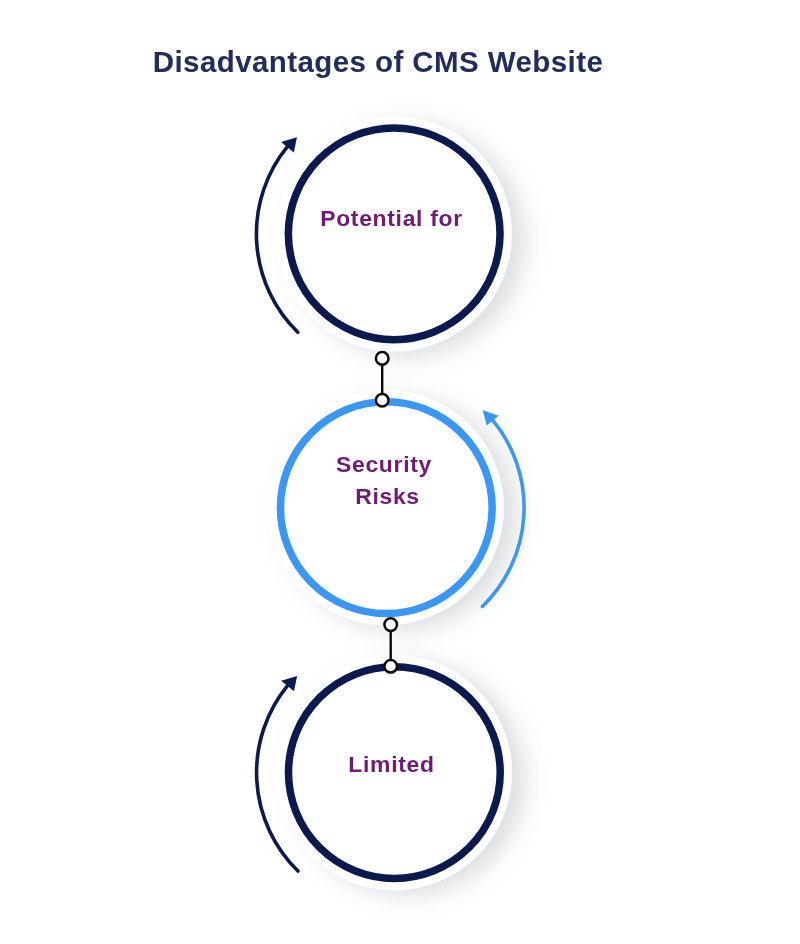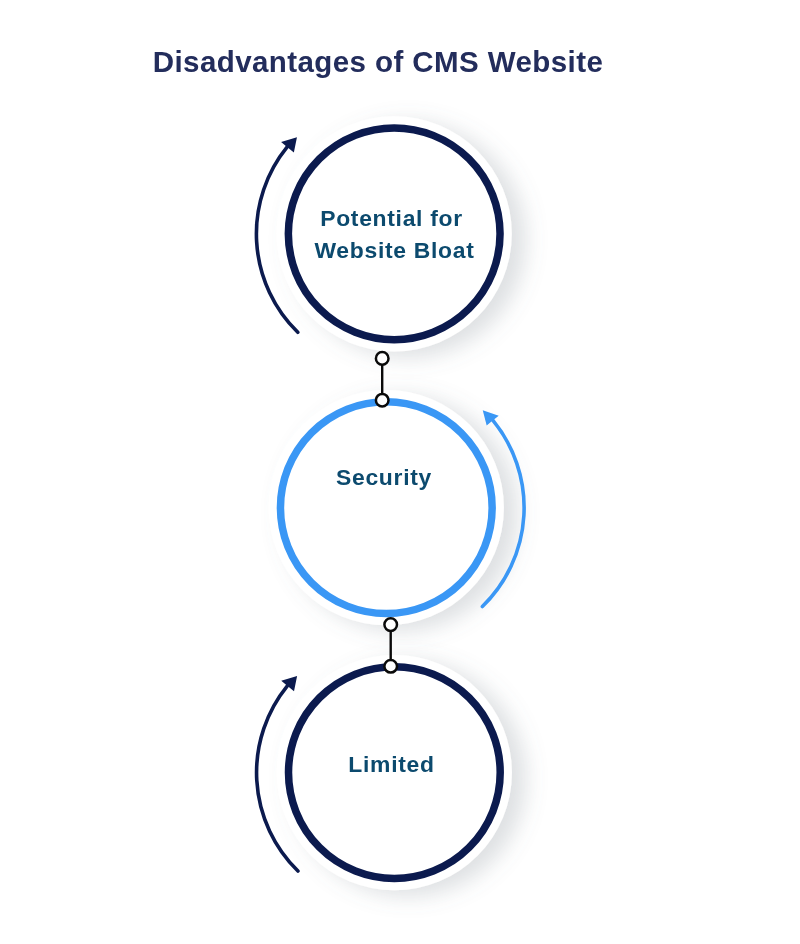--- a/index.html
+++ b/index.html
@@ -8,21 +8,21 @@
        font-family:"Liberation Sans",sans-serif;
        -webkit-font-smoothing:antialiased;}
   #stage{position:relative;width:800px;height:944px;background:#fff;}
   #page-title{
     position:absolute;left:0;top:43.5px;width:756px;text-align:center;
     font-size:29.5px;font-weight:bold;color:#232D5C;letter-spacing:0.42px;
     line-height:36px;transform:translateZ(0);
   }
   .node-label{
     position:absolute;text-align:center;font-weight:bold;
-    color:#0c4a6e;font-size:22.9px;letter-spacing:0.7px;line-height:31.8px;
+    color:#701a75;font-size:22.9px;letter-spacing:0.7px;line-height:31.8px;
     transform:translateZ(0);
   }
   .lbl-line{ white-space:nowrap; }
   svg.layer{position:absolute;left:0;top:0;width:800px;height:944px;pointer-events:none;}
 </style>
 </head>
 <body>
 
 <div id="stage">
 
@@ -65,23 +65,23 @@
           <line x1="390.7" y1="624.6" x2="390.7" y2="666.3" stroke="#0A0A0A" stroke-width="2.4"></line>
           <circle cx="390.7" cy="624.6" r="6.3" fill="#FFFFFF" stroke="#0A0A0A" stroke-width="2.5"></circle>
           <circle cx="390.7" cy="666.3" r="6.3" fill="#FFFFFF" stroke="#0A0A0A" stroke-width="2.5"></circle>
         </g>
       </g>
   </svg>
 
   <div id="labels-layer">
       <div class="node-label" style="left: 271.5px; top: 203px; width: 240px;">
         <div class="lbl-line">Potential for</div>
-        <div class="lbl-line" style="margin-left: 6px;">Website Bloat</div>
       </div>
-      <div class="node-label" style="left: 264px; top: 462px; width: 240px;">
+      <div class="node-label" style="left: 264px; top: 449px; width: 240px;">
         <div class="lbl-line">Security</div>
+        <div class="lbl-line" style="margin-left: 7px;">Risks</div>
       </div>
       <div class="node-label" style="left: 271.5px; top: 741px; width: 240px; margin-top: 8px;">
         <div class="lbl-line">Limited</div>
       </div>
     </div>
 
 </div>
 
 </body></html>

